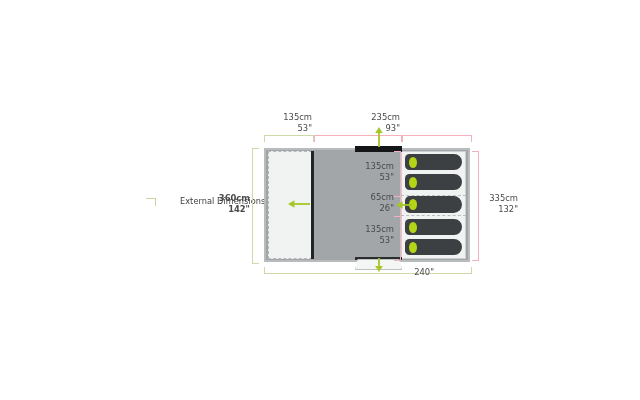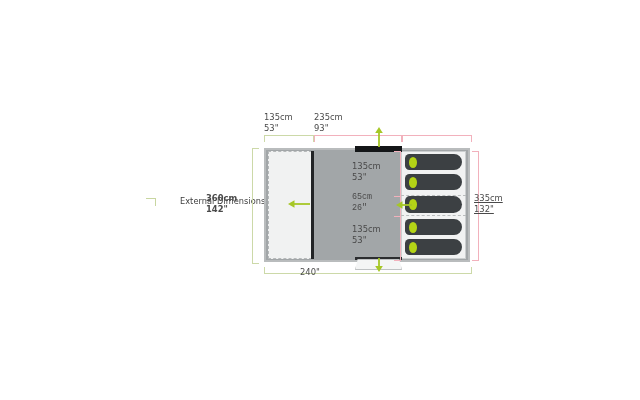--- a/index.html
+++ b/index.html
@@ -55,21 +55,21 @@
     font-size: 8.2px;
     color: #3d3d3d;
     line-height: 10px;
     white-space: nowrap;
     letter-spacing: 0.05px;
   }
 
   
   .dim {
     position: absolute;
-    text-align: left;
+    text-align: right;
     color: #4a4a4a;
     line-height: 10.5px;
     white-space: nowrap;
   }
   .dim .cm { font-size: 8.4px; }
   .dim .inch { font-size: 8.4px; }
 
   
   .brk { position: absolute; }
   .brk.green-b { border-color: #ccd9a8; }
@@ -223,21 +223,21 @@
 
   <div class="brk brk-top pink-b" style="left:402px; top:135px; width:68px;"></div>
 
   <div class="brk brk-left green-b" style="left:252px; top:148px; height:114px;"></div>
   <div class="dim" style="left:206px; top:193px; width:44px;font-weight:bold;">
     <div class="cm">360cm</div>
     <div class="inch">142"</div>
   </div>
 
   <div class="brk brk-right pink-b" style="left:472px; top:151px; height:108px;"></div>
-  <div class="dim" style="left:474px; top:193px; width:44px;text-decoration:underline;">
+  <div class="dim" style="left:474px; top:193px; width:44px;">
     <div class="cm">335cm</div>
     <div class="inch">132"</div>
   </div>
 
   <div class="brk brk-bot green-b" style="left:264px; top:267px; width:206px;"></div>
   <div class="dim" style="left:300px; top:267px; width:134px;">
     <div class="inch">240"</div>
   </div>
 
   <div class="tent-outer"></div>
@@ -268,21 +268,21 @@
   <div class="bag" style="left:405px; top:239px; width:57px; height:16px;"></div>
   <div class="pillow" style="left:408.5px; top:242px; width:8px; height:11px;"></div>
 
   <div class="brk brk-right pink-b" style="left:394px; top:151px; height:44px;"></div>
   <div class="dim" style="left:352px; top:161px; width:42px;">
     <div class="cm">135cm</div>
     <div class="inch">53"</div>
   </div>
 
   <div class="brk brk-right pink-b" style="left:394px; top:196px; height:19px;"></div>
-  <div class="dim" style="left:352px; top:192px; width:42px;font-family:Liberation Mono, monospace;">
+  <div class="dim" style="left:352px; top:192px; width:42px;">
     <div class="cm">65cm</div>
     <div class="inch">26"</div>
   </div>
 
   <div class="brk brk-right pink-b" style="left:394px; top:216px; height:43px;"></div>
   <div class="dim" style="left:352px; top:224px; width:42px;">
     <div class="cm">135cm</div>
     <div class="inch">53"</div>
   </div>
 

